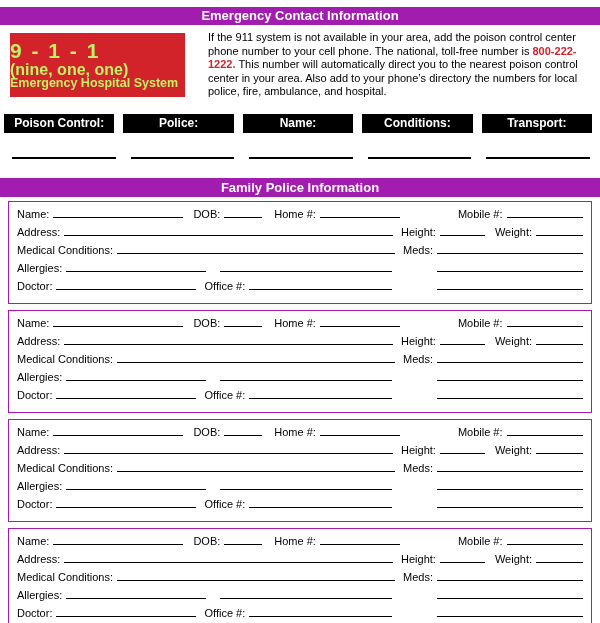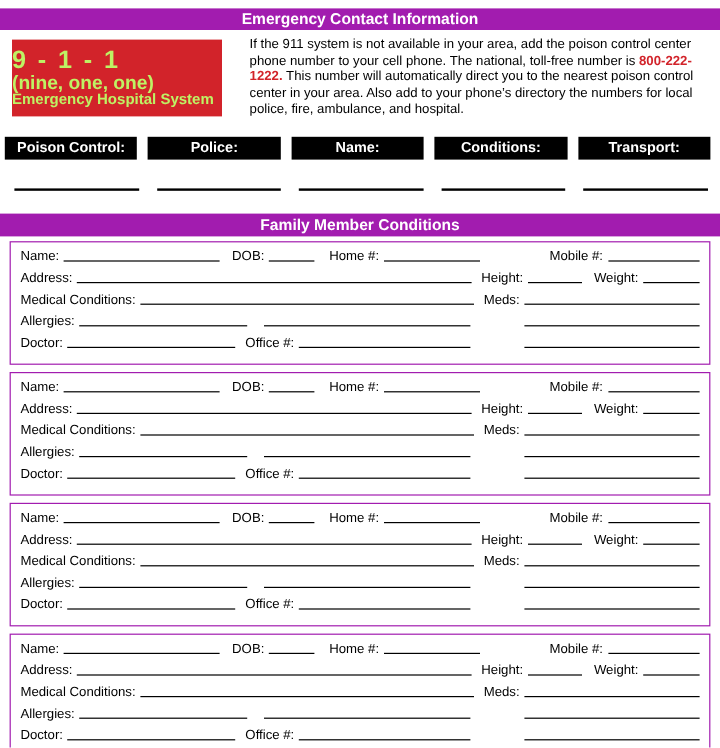--- a/index.html
+++ b/index.html
@@ -108,21 +108,21 @@
     </div>
   <div class="contact-line-col">
       <span class="contact-line"></span>
     </div>
   <div class="contact-line-col">
       <span class="contact-line"></span>
     </div>
 </div>
 
 <div class="bar bar2">
-  <span>Family Member Conditions</span>
+  <span>Family Police Information</span>
 </div>
 
 <div class="members">
   <div class="member">
     <div class="frow">
       <span class="lbl">Name:</span>
       <span class="wline w130 ml4"></span>
       <span class="lbl ml10">DOB:</span>
       <span class="wline w38 ml4"></span>
       <span class="lbl ml12">Home #:</span>

